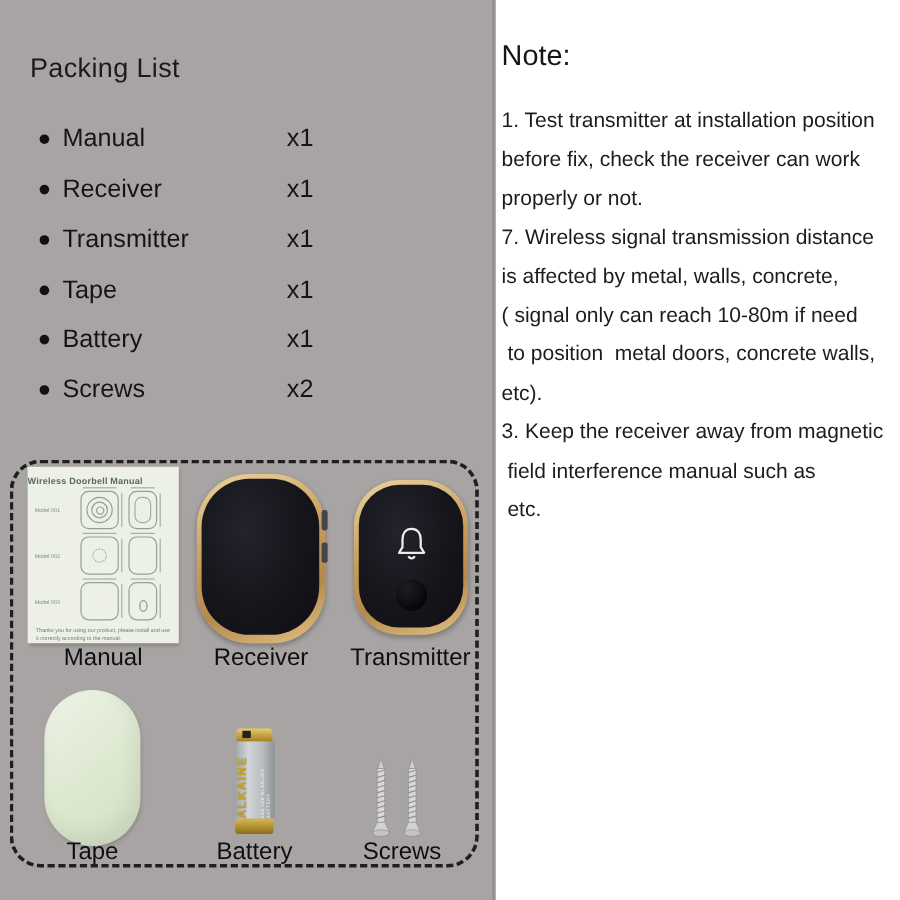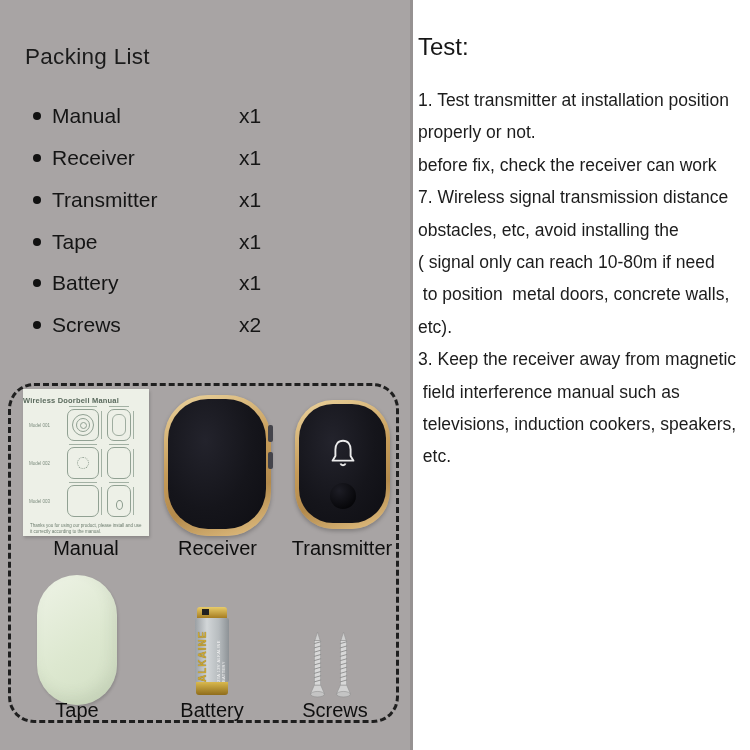--- a/index.html
+++ b/index.html
@@ -273,30 +273,29 @@
 
       <div class="prod-label" style="left:26px;top:313px;width:80px">Tape</div>
       <div class="prod-label" style="left:158px;top:313px;width:86px">Battery</div>
       <div class="prod-label" style="left:274px;top:313px;width:100px">Screws</div>
     </div>
   </div>
 
   <div class="divider"></div>
 
   <div class="right-panel">
-    <div class="note-heading">Test:</div>
+    <div class="note-heading">Note:</div>
     <div class="note-body">
       <span class="note-line">1. Test transmitter at installation position</span>
+      <span class="note-line">before fix, check the receiver can work</span>
       <span class="note-line">properly or not.</span>
-      <span class="note-line">before fix, check the receiver can work</span>
       <span class="note-line">7. Wireless signal transmission distance</span>
-      <span class="note-line">obstacles, etc, avoid installing the</span>
+      <span class="note-line">is affected by metal, walls, concrete,</span>
       <span class="note-line">( signal only can reach 10-80m if need</span>
       <span class="note-line"> to position  metal doors, concrete walls,</span>
       <span class="note-line">etc).</span>
       <span class="note-line">3. Keep the receiver away from magnetic</span>
       <span class="note-line"> field interference manual such as</span>
-      <span class="note-line"> televisions, induction cookers, speakers,</span>
       <span class="note-line"> etc.</span>
     </div>
   </div>
 
 </div>
 
 </body></html>

